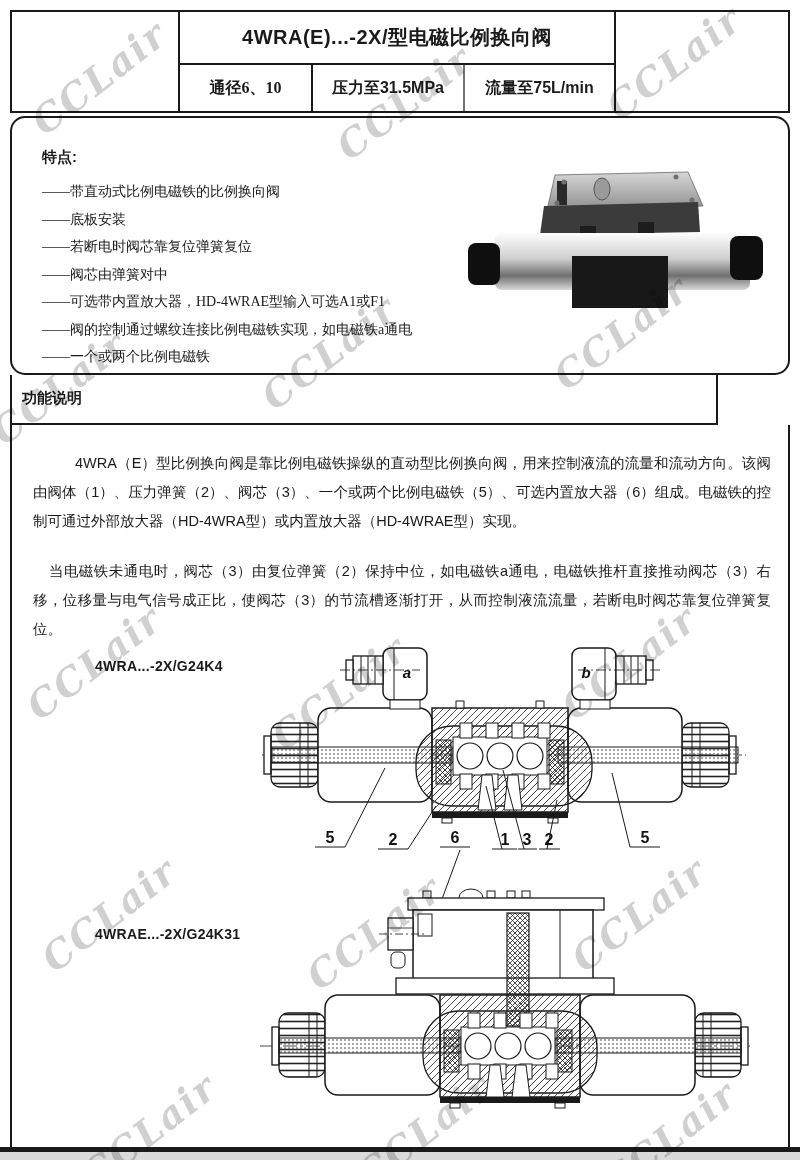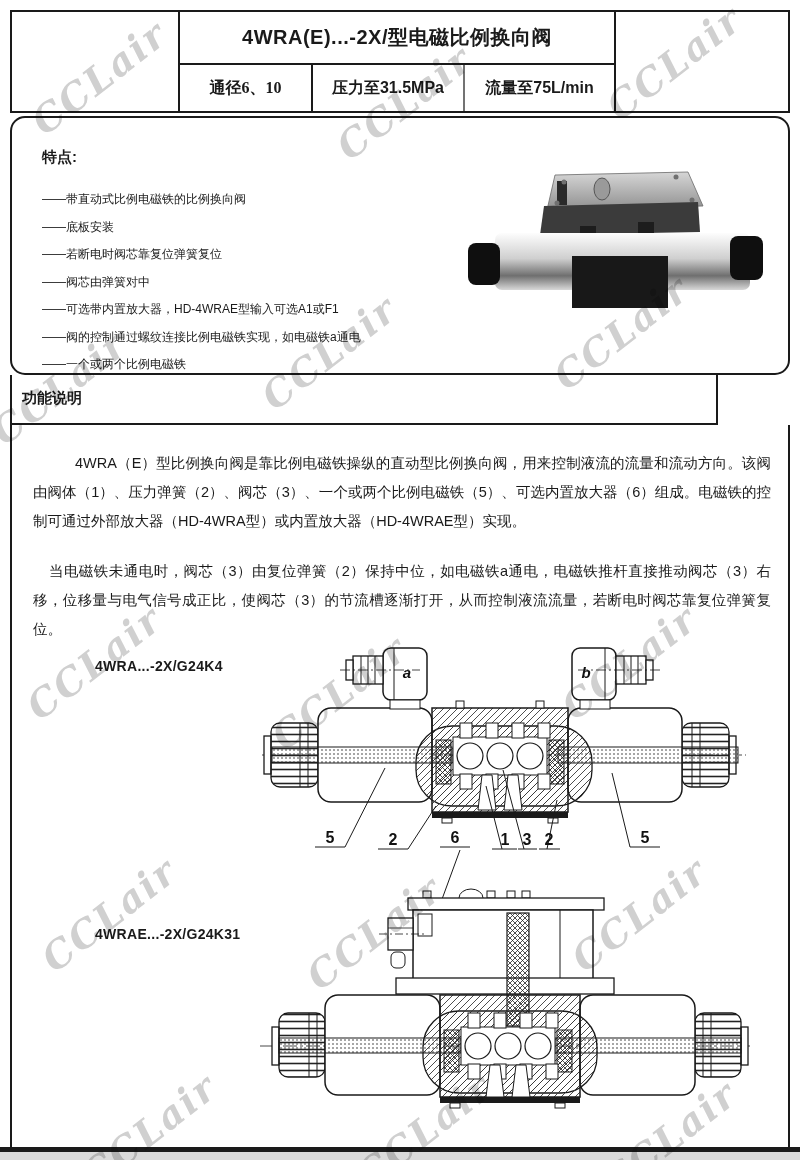--- a/index.html
+++ b/index.html
@@ -14,21 +14,21 @@
            font-size:20px;font-weight:bold;letter-spacing:.5px;}
   .h-specs{flex:1;display:flex;}
   .h-spec{display:flex;align-items:center;justify-content:center;font-size:16px;font-weight:bold;}
   .h-spec.s0{width:131px;border-right:2px solid #1a1a1a;font-family:Liberation Serif, serif;}
   .h-spec.s1{width:150px;border-right:2px solid #737373;}
   .h-spec.s2{flex:1;}
   .h-right{flex:1;}
   
   #features-box{left:10px;top:116px;width:780px;height:259px;border-radius:15px;}
   #features-heading{position:absolute;left:30px;top:30px;font-size:15px;font-weight:bold;}
-  #features-list{position:absolute;left:30px;top:68px;font-size:12px;line-height:27.5px;white-space:nowrap;}
+  #features-list{position:absolute;left:30px;top:60px;font-size:14px;line-height:27.5px;white-space:nowrap;font-family:Liberation Serif, serif;}
   
   #function-band{left:10px;top:375px;width:708px;height:50px;border-top-width:0;}
   #function-heading{position:absolute;left:10px;top:14px;font-size:15px;font-weight:bold;}
   
   #main-box{left:10px;top:425px;width:780px;height:723px;border-top-width:0;border-bottom-width:0;}
   #paragraphs{position:absolute;left:23px;top:24px;width:738px;font-size:14.5px;line-height:29px;text-align:justify;}
   #paragraphs p{margin:0 0 21px 0;}
   #paragraphs p.p0{text-indent:2.9em;}
   #paragraphs p.p1{text-indent:1.1em;}
   .fig-label{position:absolute;font-size:14px;font-weight:bold;letter-spacing:.3px;}

